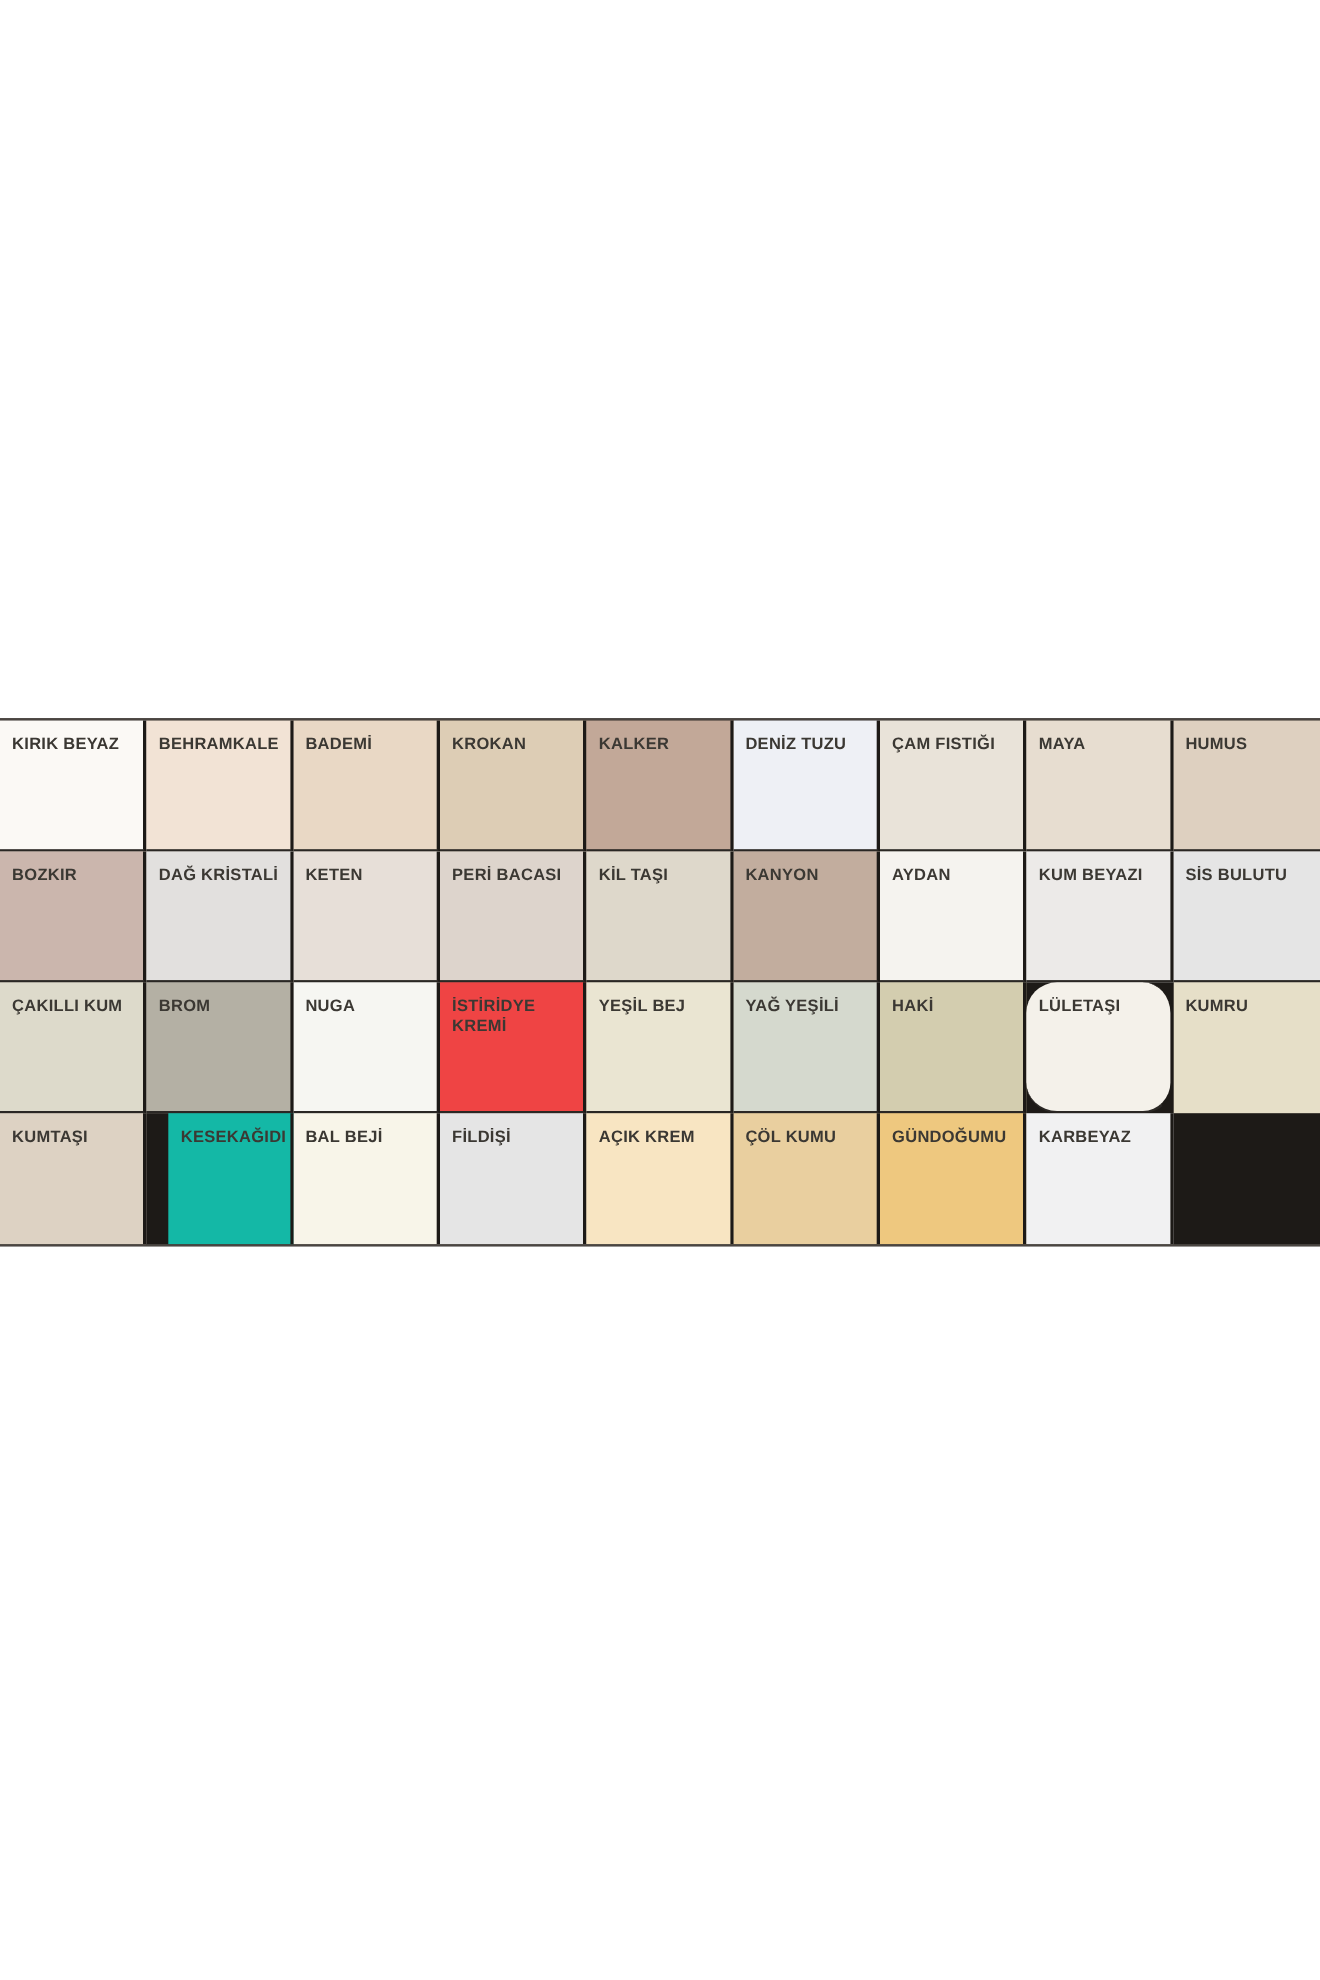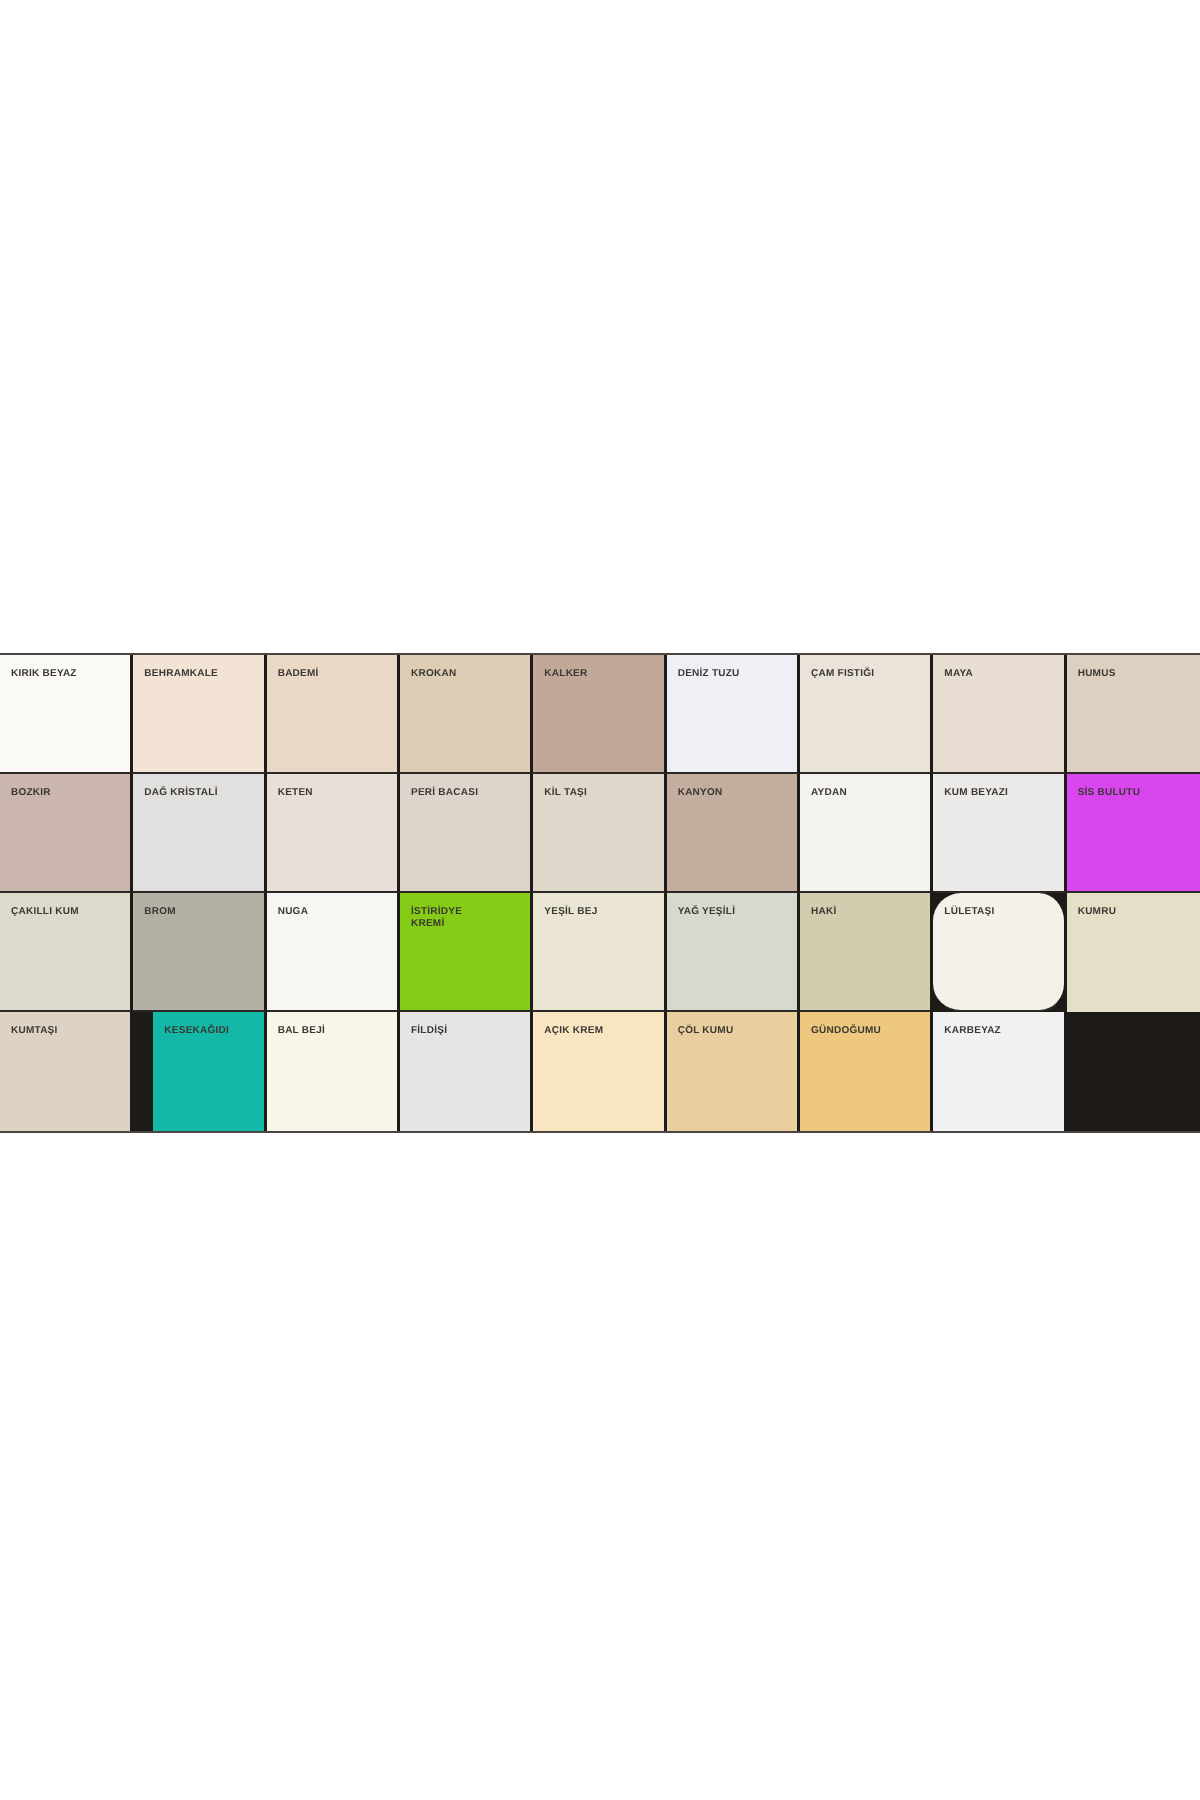--- a/index.html
+++ b/index.html
@@ -46,21 +46,21 @@
   }
   .palette-grid .swatch:nth-last-child(-n+9) {
     border-bottom: none;
   }
 
   .swatch-label {
     position: absolute;
     left: 11px;
     top: 13px;
     right: 6px;
-    font-size: 10px;
+    font-size: 15px;
     font-weight: bold;
     letter-spacing: 0.25px;
     line-height: 1.18;
     color: #3b3833;
     white-space: pre-line;
     text-rendering: geometricPrecision;
   }
 </style>
 </head>
 <body>
@@ -111,33 +111,33 @@
       </div>
       <div class="swatch" style="background: rgb(194, 173, 158);">
         <div class="swatch-label">KANYON</div>
       </div>
       <div class="swatch" style="background: rgb(245, 243, 239);">
         <div class="swatch-label">AYDAN</div>
       </div>
       <div class="swatch" style="background: rgb(236, 234, 232);">
         <div class="swatch-label">KUM BEYAZI</div>
       </div>
-      <div class="swatch" style="background: #d946ef; padding-left: 20px;">
+      <div class="swatch" style="background: #e5e5e5; padding-left: 20px;">
         <div class="swatch-label">SİS BULUTU</div>
       </div>
       <div class="swatch" style="background: rgb(221, 218, 203);">
         <div class="swatch-label">ÇAKILLI KUM</div>
       </div>
       <div class="swatch" style="background: rgb(180, 176, 164);">
         <div class="swatch-label">BROM</div>
       </div>
       <div class="swatch" style="background: rgb(246, 246, 242);">
         <div class="swatch-label">NUGA</div>
       </div>
-      <div class="swatch" style="background: #84cc16;">
+      <div class="swatch" style="background: #ef4444;">
         <div class="swatch-label">İSTİRİDYE
 KREMİ</div>
       </div>
       <div class="swatch" style="background: rgb(234, 229, 210);">
         <div class="swatch-label">YEŞİL BEJ</div>
       </div>
       <div class="swatch" style="background: rgb(213, 217, 206);">
         <div class="swatch-label">YAĞ YEŞİLİ</div>
       </div>
       <div class="swatch" style="background: rgb(211, 205, 175);">

